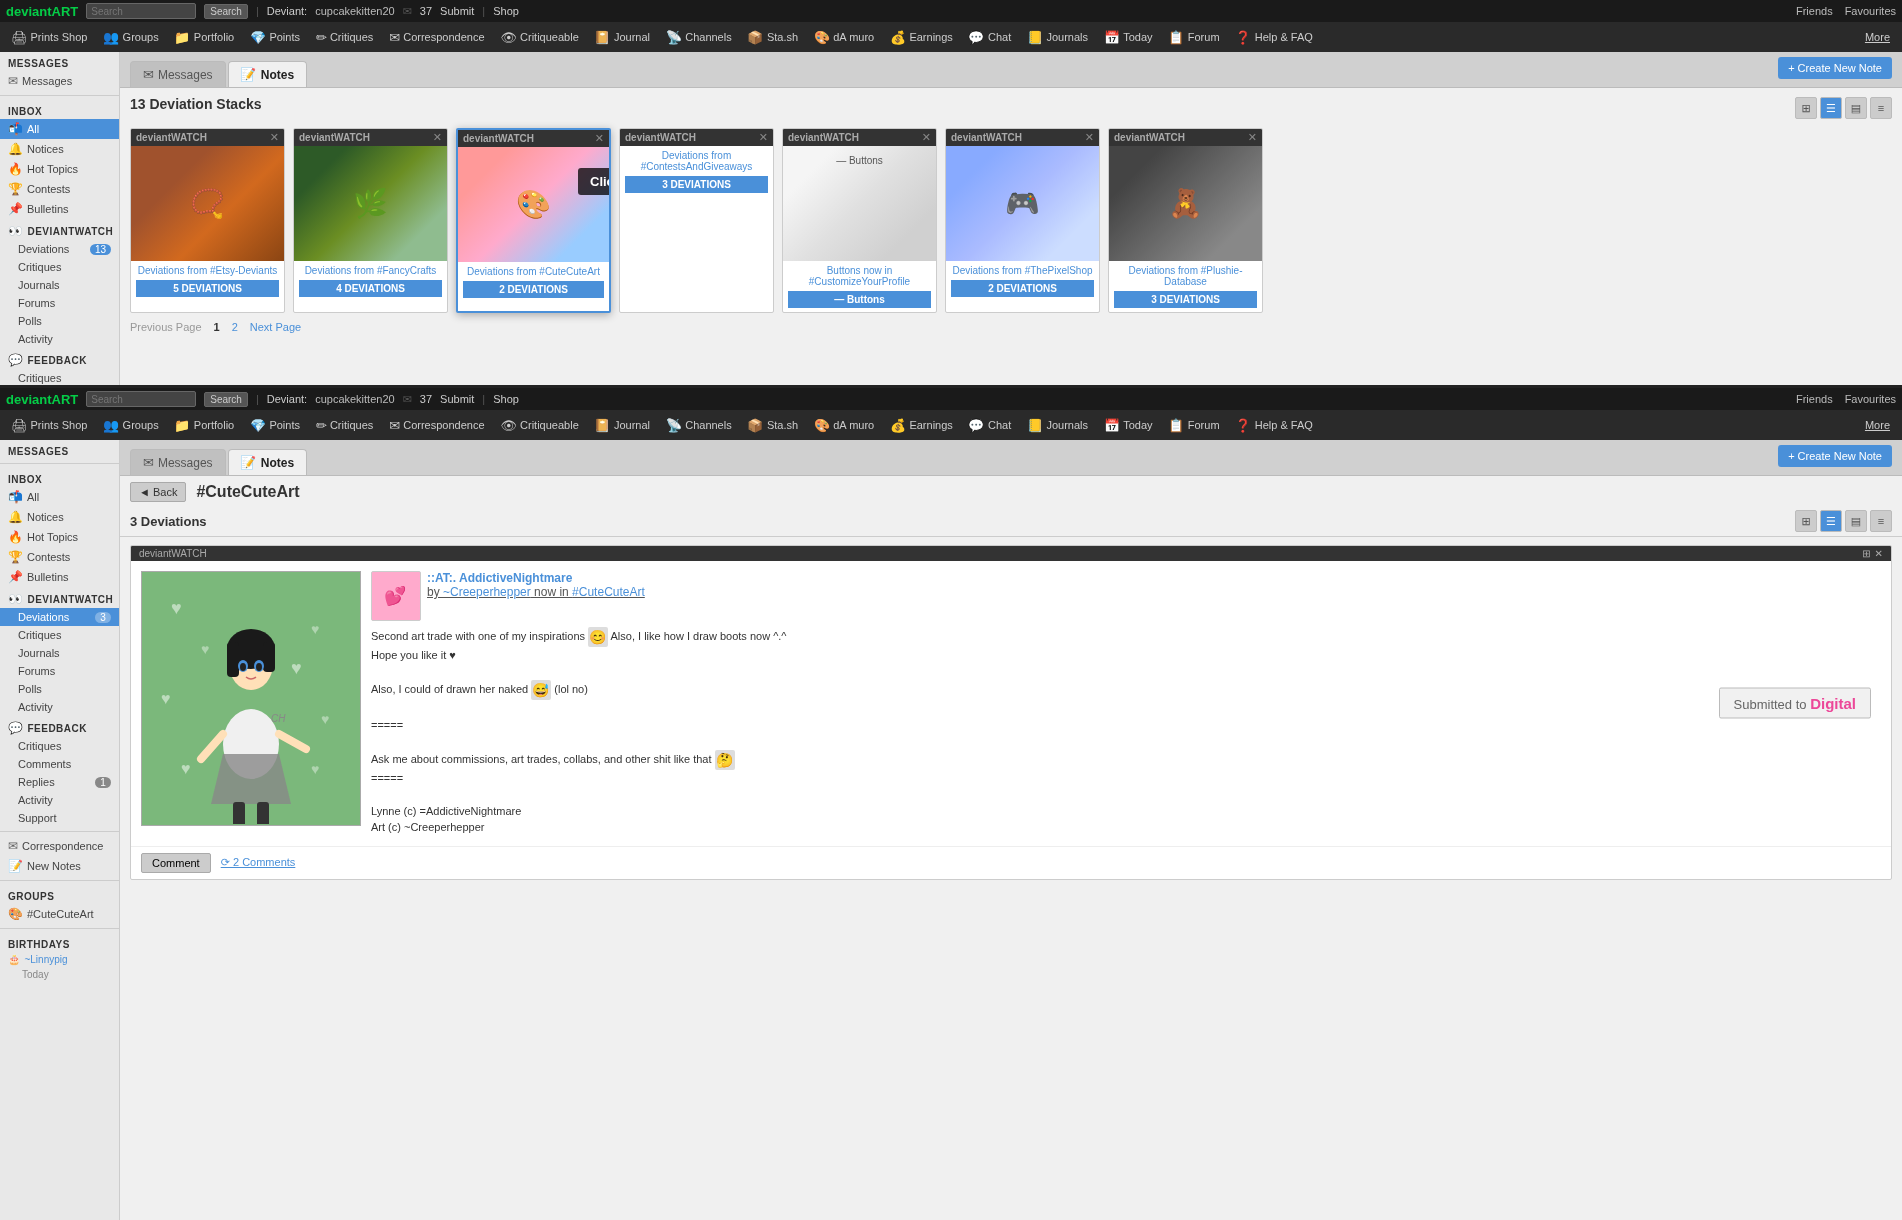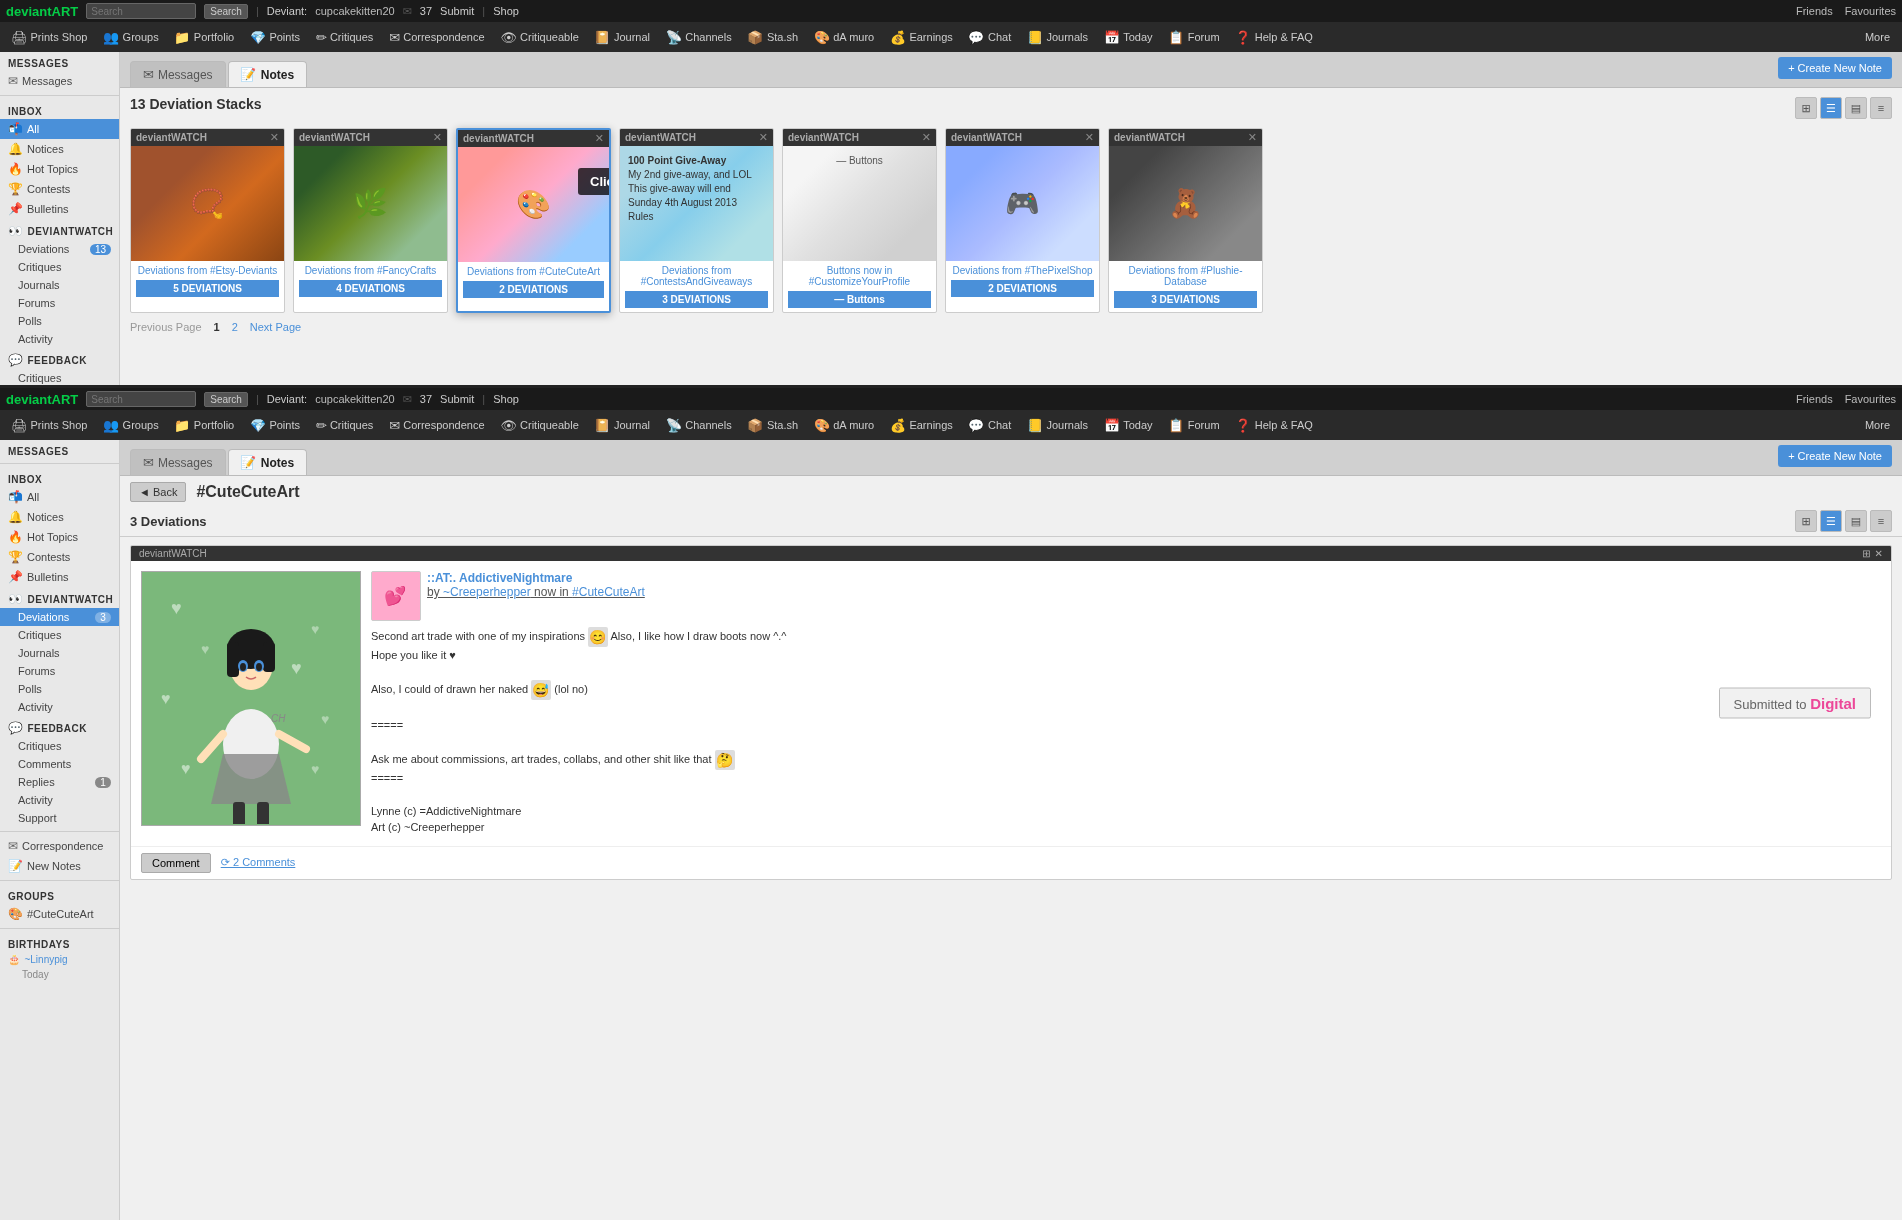--- a/index.html
+++ b/index.html
@@ -41,21 +41,21 @@
       gap: 2px;
       overflow: hidden;
     }
     .nav-item {
       display: flex; align-items: center; gap: 3px;
       padding: 4px 7px; cursor: pointer; color: #ccc; font-size: 11px;
       white-space: nowrap;
       border-radius: 2px;
     }
     .nav-item .nav-icon { font-size: 13px; }
-    .nav-more { margin-left: auto; color: #ccc; padding: 4px 8px; cursor: pointer; font-size: 11px; }
+    .nav-more { margin-left: auto; color: #ccc; padding: 4px 8px; cursor: pointer; font-size: 11px; text-decoration: underline; }
 
     
     .main-layout { display: flex; height: calc(100% - 52px); }
 
     
     .sidebar {
       width: 120px; min-width: 120px;
       background: #e8e8e8;
       border-right: 1px solid #ccc;
       font-size: 11px;
@@ -502,28 +502,20 @@
               <div class="count-bar">2 DEVIATIONS</div>
             </div>
             <div class="click-popup">Click!</div>
           </div>
 
           <div class="stack-card">
             <div class="stack-card-header">
               <span class="watch-label">deviantWATCH</span>
               <span class="close-btn">✕</span>
             </div>
-            <div class="stack-card-img img-giveaway" style="align-items:flex-start; padding:8px;">
-              <div style="font-size:10px; color:#333; line-height:1.4;">
-                <strong>100 Point Give-Away</strong><br>
-                My 2nd give-away, and LOL<br>
-                This give-away will end Sunday 4th August 2013<br>
-                Rules
-              </div>
-            </div>
             <div class="stack-card-footer">
               <div><a href="#" class="deviation-link">Deviations from #ContestsAndGiveaways</a></div>
               <div class="count-bar">3 DEVIATIONS</div>
             </div>
           </div>
 
           <div class="stack-card">
             <div class="stack-card-header">
               <span class="watch-label">deviantWATCH</span>
               <span class="close-btn">✕</span>

